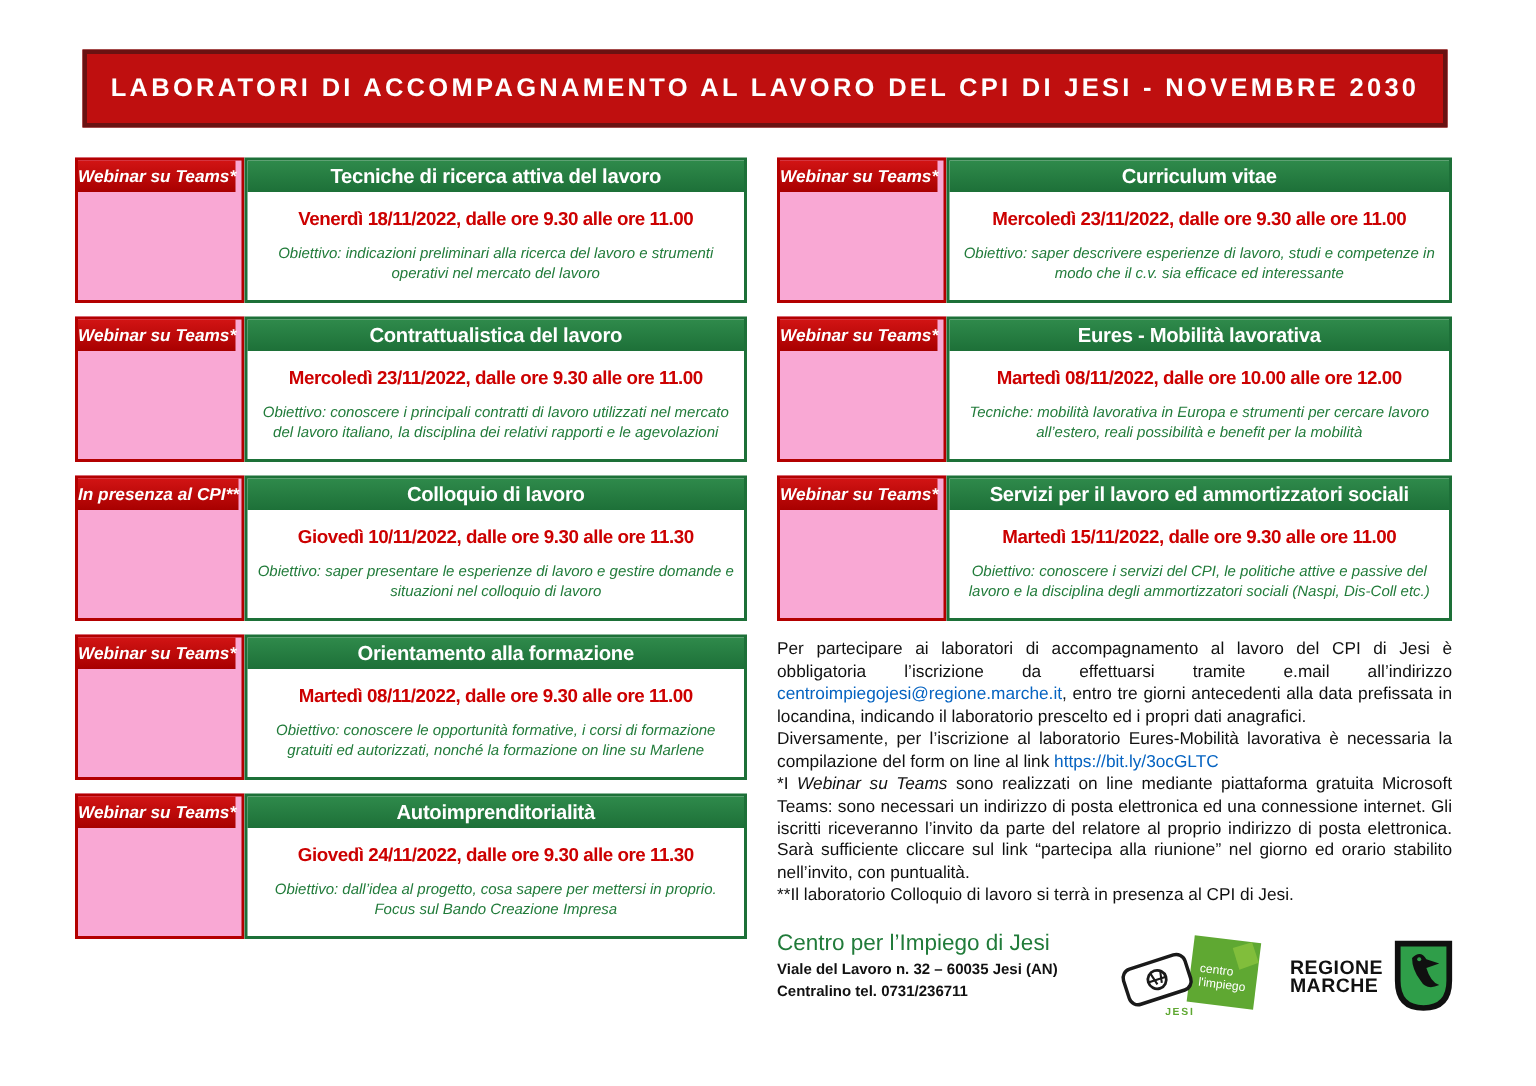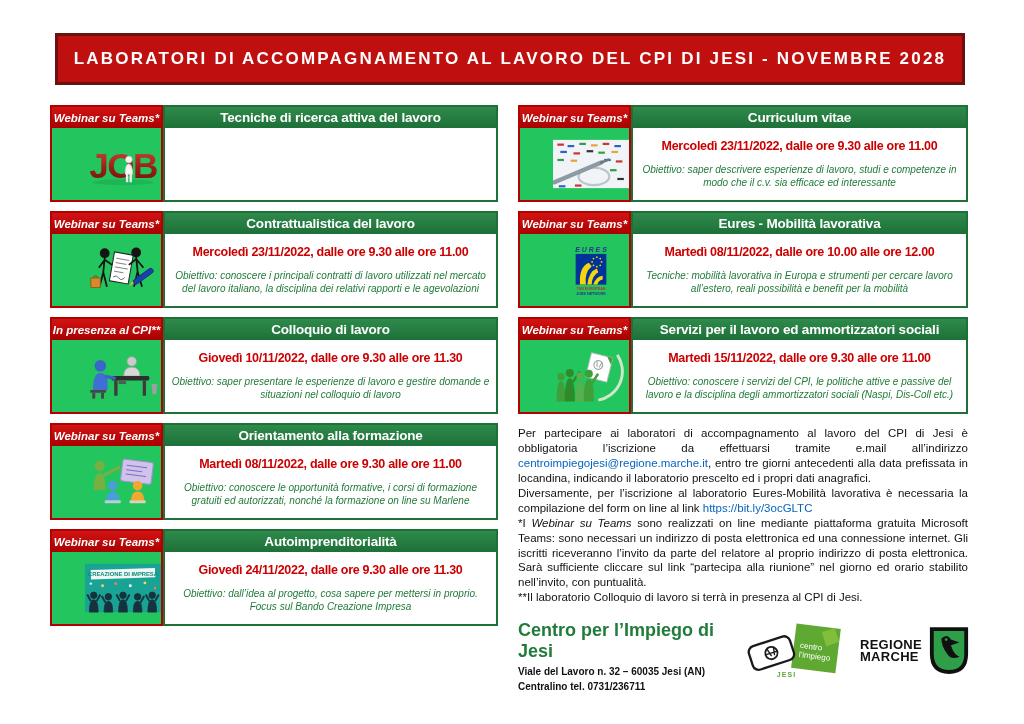--- a/index.html
+++ b/index.html
@@ -11,22 +11,22 @@
     background: #bf0f0f; border: 3px solid #6a1212;
     display: flex; align-items: center; justify-content: center; }
   .banner-text { color: #fff; font-weight: bold; font-size: 17px; letter-spacing: 2.2px; white-space: nowrap; }
 
   
   .col-left  { position: absolute; left: 50px;  top: 105px; width: 448px; }
   .col-right { position: absolute; left: 518px; top: 105px; width: 450px; }
 
   
   .card { display: flex; height: 97px; margin-bottom: 9px; }
-  .cell-red { width: 113px; border: 2px solid #b30000; background: #22c55e;
-    display: flex; flex-direction: column; flex-shrink: 0; }
+  .cell-red { width: 113px; border: 2px solid #b30000; background: #f9a8d4;
+    display: flex; flex-direction: row; flex-shrink: 0; }
   .badge { height: 21px; background: linear-gradient(#d21414, #a80000); color: #fff;
     font-style: italic; font-weight: bold; font-size: 11.5px;
     display: flex; align-items: center; justify-content: center; white-space: nowrap; }
   .imgbox { flex: 1; display: flex; align-items: center; justify-content: center; overflow: hidden; padding-left: 33px; }
   .cell-green { flex: 1; border: 2px solid #1d7038; background: #fff;
     display: flex; flex-direction: column; }
   .ctitle { height: 21px; background: linear-gradient(#2f8a4b, #1d7038); color: #fff;
     font-weight: bold; font-size: 13.5px; letter-spacing: -0.2px;
     display: flex; align-items: center; justify-content: center; white-space: nowrap; }
   .cbody { flex: 1; display: flex; flex-direction: column; align-items: center;
@@ -39,34 +39,34 @@
   .info { position: absolute; left: 518px; top: 426px; width: 450px;
     font-size: 11.5px; line-height: 1.3; text-align: justify; color: #111; }
   .info p { margin: 0; }
   .info .link { color: #0563c1; text-decoration: none; }
   .info .it { font-style: italic; }
 
   
   .footer { position: absolute; left: 518px; top: 620px; width: 452px;
     display: flex; align-items: flex-start; }
   .footer-textblock { width: 228px; flex-shrink: 0; }
-  .footer-org { color: #217b3a; font-weight: bold; font-size: 18px; margin-bottom: 3px; }
+  .footer-org { color: #217b3a; font-weight: normal; font-size: 15px; margin-bottom: 3px; }
   .footer-line { font-weight: bold; font-size: 10px; line-height: 1.45; color: #111; }
   .logo-cpi { margin-top: 2px; }
   .rm-logo { display: flex; align-items: center; margin-left: 14px; margin-top: 6px; }
   .rm-text { font-weight: bold; font-size: 13px; line-height: 0.95; letter-spacing: 0.3px; color: #111; margin-right: 6px; }
   svg text { font-family: "Liberation Sans", sans-serif; }
 </style>
 </head>
 <body>
 
 <div class="page">
 
   <div class="banner">
-    <div class="banner-text">LABORATORI DI ACCOMPAGNAMENTO AL LAVORO DEL CPI DI JESI - NOVEMBRE 2028</div>
+    <div class="banner-text">LABORATORI DI ACCOMPAGNAMENTO AL LAVORO DEL CPI DI JESI - NOVEMBRE 2030</div>
   </div>
 
   <div class="col-left">
 
     <div class="card">
       <div class="cell-red">
         <div class="badge">Webinar su Teams*</div>
         <div class="imgbox">
           <svg viewBox="0 0 104 66" width="104" height="66">
             <defs>
@@ -82,20 +82,24 @@
               <circle cx="60" cy="27" r="4.5" fill="#f4f4f4" stroke="#cfcfcf" stroke-width="1"></circle>
               <path d="M55 47 Q55 33 60 33 Q65 33 65 47 Z" fill="#f6f6f6" stroke="#d4d4d4" stroke-width="1"></path>
               <rect x="56" y="46" width="3.2" height="12" fill="#ececec"></rect>
               <rect x="61" y="46" width="3.2" height="12" fill="#ececec"></rect>
             </g>
           </svg>
         </div>
       </div>
       <div class="cell-green">
         <div class="ctitle">Tecniche di ricerca attiva del lavoro</div>
+        <div class="cbody">
+          <div class="cdate">Venerdì 18/11/2022, dalle ore 9.30 alle ore 11.00</div>
+          <div class="cobj">Obiettivo: indicazioni preliminari alla ricerca del lavoro e strumenti operativi nel mercato del lavoro</div>
+        </div>
       </div>
     </div>
 
     <div class="card">
       <div class="cell-red">
         <div class="badge">Webinar su Teams*</div>
         <div class="imgbox">
           <svg viewBox="0 0 104 66" width="104" height="66">
             <g transform="rotate(10 48 34)">
               <rect x="36" y="10" width="26" height="40" fill="#fff" stroke="#222" stroke-width="1.4"></rect>

